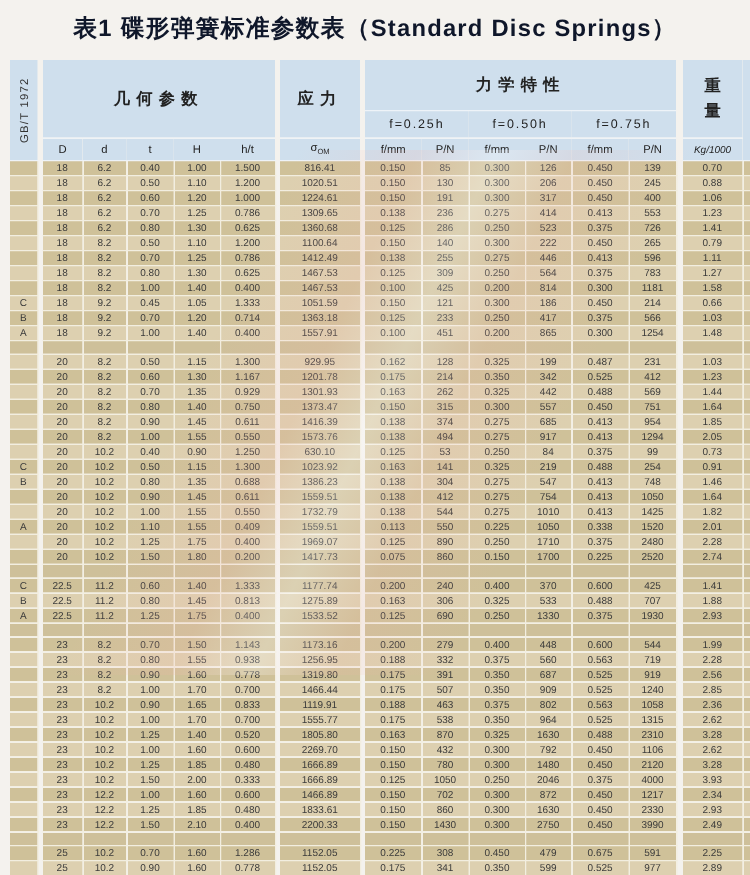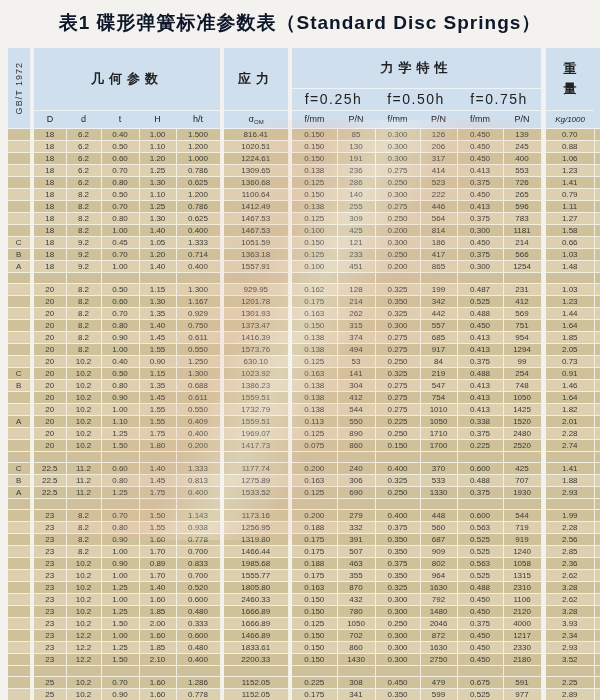--- a/index.html
+++ b/index.html
@@ -15,21 +15,21 @@
   .table-wrap{position:absolute;top:48px;left:8px;width:592px;height:652px;}
   table{border-collapse:collapse;table-layout:fixed;width:592px;}
   td{padding:0;margin:0;overflow:hidden;white-space:nowrap;}
   
   thead td.hb{
     background:#cfdfed;text-align:center;vertical-align:middle;color:#222;
     border-bottom:1px solid #eef3f8;
   }
   .group{font-size:13px;font-weight:bold;letter-spacing:5px;color:#1e1e1e;}
   .weightcell{font-size:13px;font-weight:bold;line-height:1.55;letter-spacing:0;}
-  .defl{font-size:14px;letter-spacing:1.5px;color:#1e1e1e;margin-left:28px;}
+  .defl{font-size:10px;letter-spacing:1.5px;color:#1e1e1e;margin-left:28px;}
   .colh{font-size:9px;color:#1e1e1e;}
   .kgh{font-size:8px;font-style:italic;}
   .sub{font-size:6px;vertical-align:-2px;}
   .gbcell{vertical-align:middle;}
   .gb{
     writing-mode:vertical-rl;transform:rotate(180deg);
     font-size:9px;color:#333;margin:0 auto;letter-spacing:1px;
   }
   .hrA{height:40px;}
   .hrB{height:22px;}
@@ -881,24 +881,24 @@
           <td class="gut"></td>
           <td class="dcell">2.85</td>
           <td class="dcell"></td>
         </tr>
         <tr class="rA">
           <td class="dcell"></td>
           <td class="gut"></td>
           <td class="dcell">23</td>
           <td class="dcell">10.2</td>
           <td class="dcell">0.90</td>
-          <td class="dcell">0.89</td>
+          <td class="dcell">1.65</td>
           <td class="dcell">0.833</td>
           <td class="gut"></td>
-          <td class="dcell">1985.68</td>
+          <td class="dcell">1119.91</td>
           <td class="gut"></td>
           <td class="dcell">0.188</td>
           <td class="dcell">463</td>
           <td class="dcell">0.375</td>
           <td class="dcell">802</td>
           <td class="dcell">0.563</td>
           <td class="dcell">1058</td>
           <td class="gut"></td>
           <td class="dcell">2.36</td>
           <td class="dcell"></td>
@@ -908,21 +908,21 @@
           <td class="gut"></td>
           <td class="dcell">23</td>
           <td class="dcell">10.2</td>
           <td class="dcell">1.00</td>
           <td class="dcell">1.70</td>
           <td class="dcell">0.700</td>
           <td class="gut"></td>
           <td class="dcell">1555.77</td>
           <td class="gut"></td>
           <td class="dcell">0.175</td>
-          <td class="dcell">355</td>
+          <td class="dcell">538</td>
           <td class="dcell">0.350</td>
           <td class="dcell">964</td>
           <td class="dcell">0.525</td>
           <td class="dcell">1315</td>
           <td class="gut"></td>
           <td class="dcell">2.62</td>
           <td class="dcell"></td>
         </tr>
         <tr class="rA">
           <td class="dcell"></td>
@@ -947,21 +947,21 @@
         </tr>
         <tr class="rB">
           <td class="dcell"></td>
           <td class="gut"></td>
           <td class="dcell">23</td>
           <td class="dcell">10.2</td>
           <td class="dcell">1.00</td>
           <td class="dcell">1.60</td>
           <td class="dcell">0.600</td>
           <td class="gut"></td>
-          <td class="dcell">2460.33</td>
+          <td class="dcell">2269.70</td>
           <td class="gut"></td>
           <td class="dcell">0.150</td>
           <td class="dcell">432</td>
           <td class="dcell">0.300</td>
           <td class="dcell">792</td>
           <td class="dcell">0.450</td>
           <td class="dcell">1106</td>
           <td class="gut"></td>
           <td class="dcell">2.62</td>
           <td class="dcell"></td>
@@ -1059,23 +1059,23 @@
           <td class="dcell">2.10</td>
           <td class="dcell">0.400</td>
           <td class="gut"></td>
           <td class="dcell">2200.33</td>
           <td class="gut"></td>
           <td class="dcell">0.150</td>
           <td class="dcell">1430</td>
           <td class="dcell">0.300</td>
           <td class="dcell">2750</td>
           <td class="dcell">0.450</td>
-          <td class="dcell">2180</td>
-          <td class="gut"></td>
-          <td class="dcell">3.52</td>
+          <td class="dcell">3990</td>
+          <td class="gut"></td>
+          <td class="dcell">2.49</td>
           <td class="dcell"></td>
         </tr>
         <tr class="sep">
           <td class="dcell"></td>
           <td class="gut"></td>
           <td class="dcell"></td>
           <td class="dcell"></td>
           <td class="dcell"></td>
           <td class="dcell"></td>
           <td class="dcell"></td>

